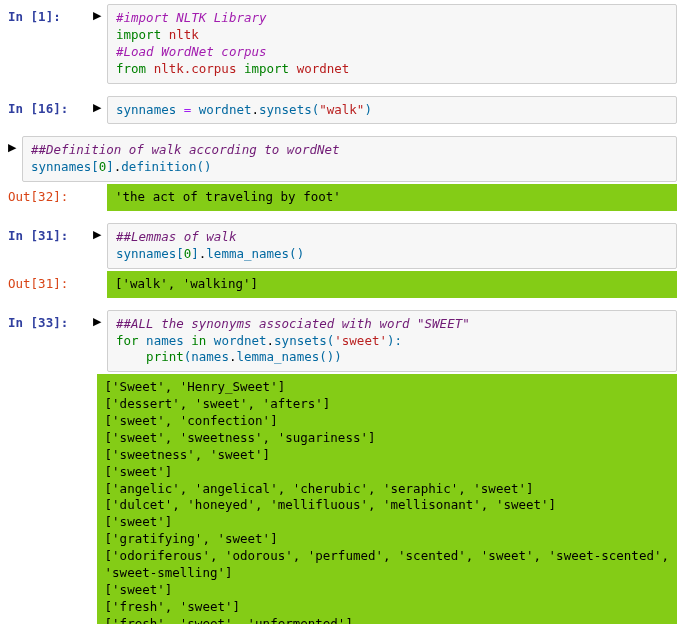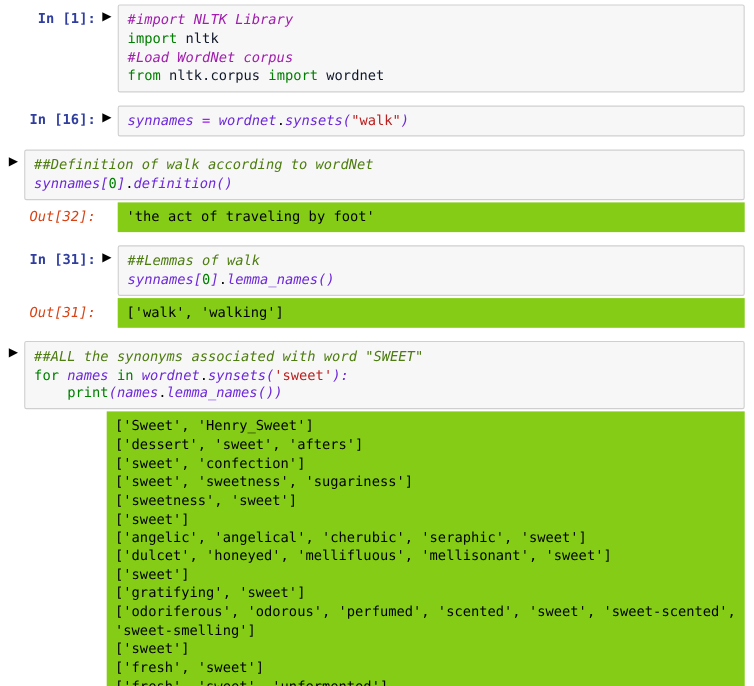--- a/index.html
+++ b/index.html
@@ -13,29 +13,28 @@
     box-sizing: border-box;
   }
   .cell {
     display: flex;
     align-items: flex-start;
     margin-bottom: 2px;
   }
   .prompt {
     width: 85px;
     min-width: 85px;
-    text-align: right;
     padding: 5px 6px 0 0;
     font-family: Menlo, Consolas, "DejaVu Sans Mono", monospace;
     font-size: 12.5px;
     line-height: 1.35;
     box-sizing: border-box;
   }
   .prompt.in  { color: #303F9F; font-weight: bold; }
-  .prompt.out { color: #D84315; font-style: italic; }
+  .prompt.out { color: #D84315; }
   .run-icon {
     width: 14px;
     padding-top: 6px;
     text-align: left;
     font-size: 11px;
     color: #000;
     line-height: 1;
   }
   .content {
     flex: 1;
@@ -48,25 +47,25 @@
   }
   .input-area {
     background: #f7f7f7;
     border: 1px solid #cfcfcf;
     border-radius: 2px;
   }
   .output-area {
     background: #84cc16;
   }
   .c  { color: #a21caf; font-style: italic; }   
-  .c2 { color: #4d7c0f; font-style: italic; }   
+  .c2 { color: #701a75; font-style: italic; }   
   .k  { color: #008000; font-weight: normal; }    
-  .nn { color: #0f172a; }                           
+  .nn { color: #b91c1c; }                           
   .s  { color: #ba2121; }                        
-  .n  { color: #6d28d9; font-style: italic; }
+  .n  { color: #0369a1; }
   .p  { color: #000; }
   .fn { color: #008000; text-align: center; }                        
   .op { color: #a020f0; }                        
   .num{ color: #008000; }
   .spacer { height: 10px; }
 </style>
 </head>
 <body>
 
 <div class="cell">
@@ -111,20 +110,21 @@
 
 <div class="cell">
   <div class="prompt out">Out[31]:</div>
   <div class="run-icon"></div>
   <div class="content output-area">['walk', 'walking']</div>
 </div>
 
 <div class="spacer"></div>
 
 <div class="cell">
+  <div class="prompt in">In [33]:</div>
   <div class="run-icon">▶</div>
   <div class="content input-area"><span class="c2">##ALL the synonyms associated with word "SWEET"</span>
 <span class="k">for</span><span class="n"> names </span><span class="k">in</span><span class="n"> wordnet</span><span class="p">.</span><span class="n">synsets(</span><span class="s">'sweet'</span><span class="n">):</span>
 <span>    </span><span class="fn">print</span><span class="n">(names</span><span class="p">.</span><span class="n">lemma_names())</span></div>
 </div>
 
 <div class="cell">
   <div class="prompt"></div>
   <div class="run-icon"></div>
   <div class="content output-area">['Sweet', 'Henry_Sweet']

